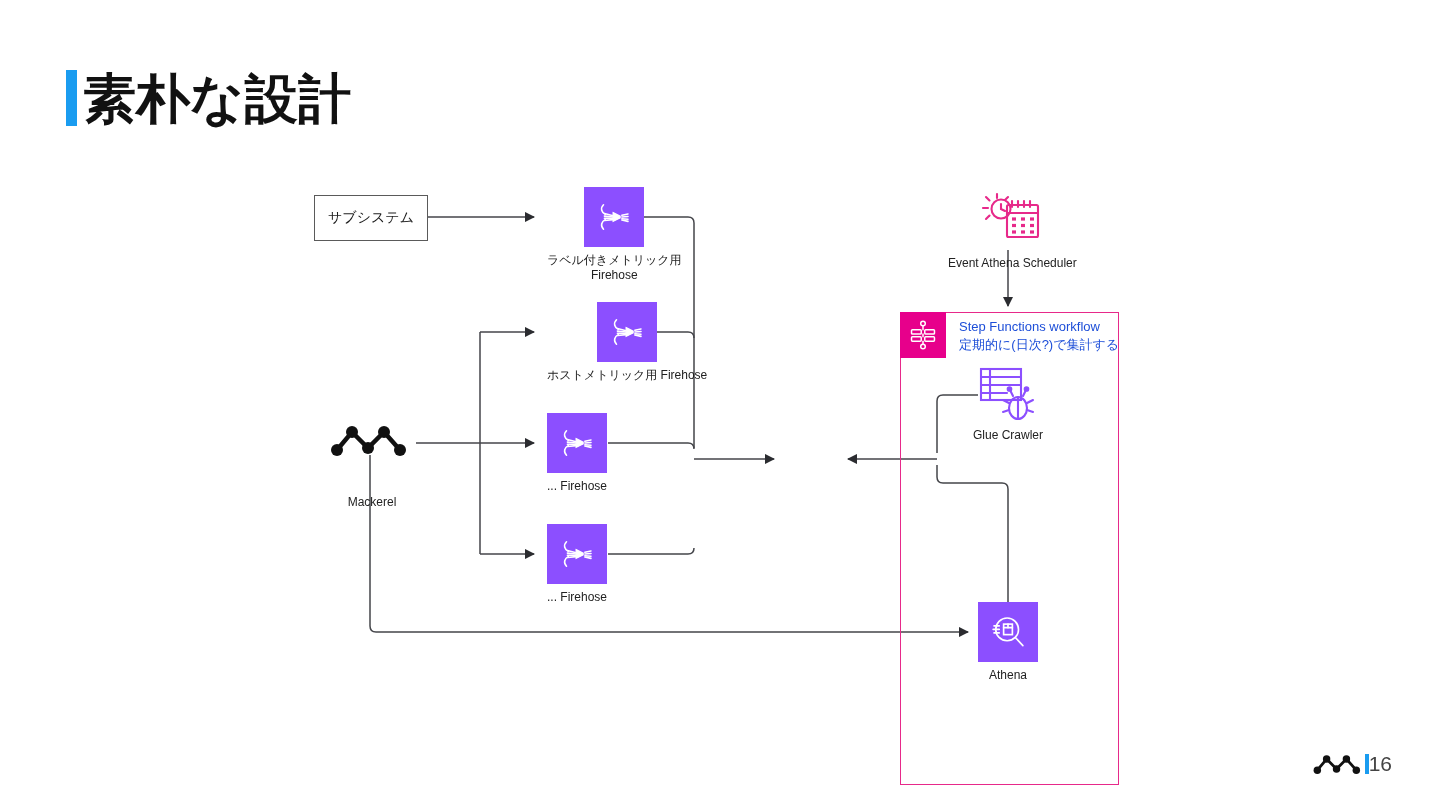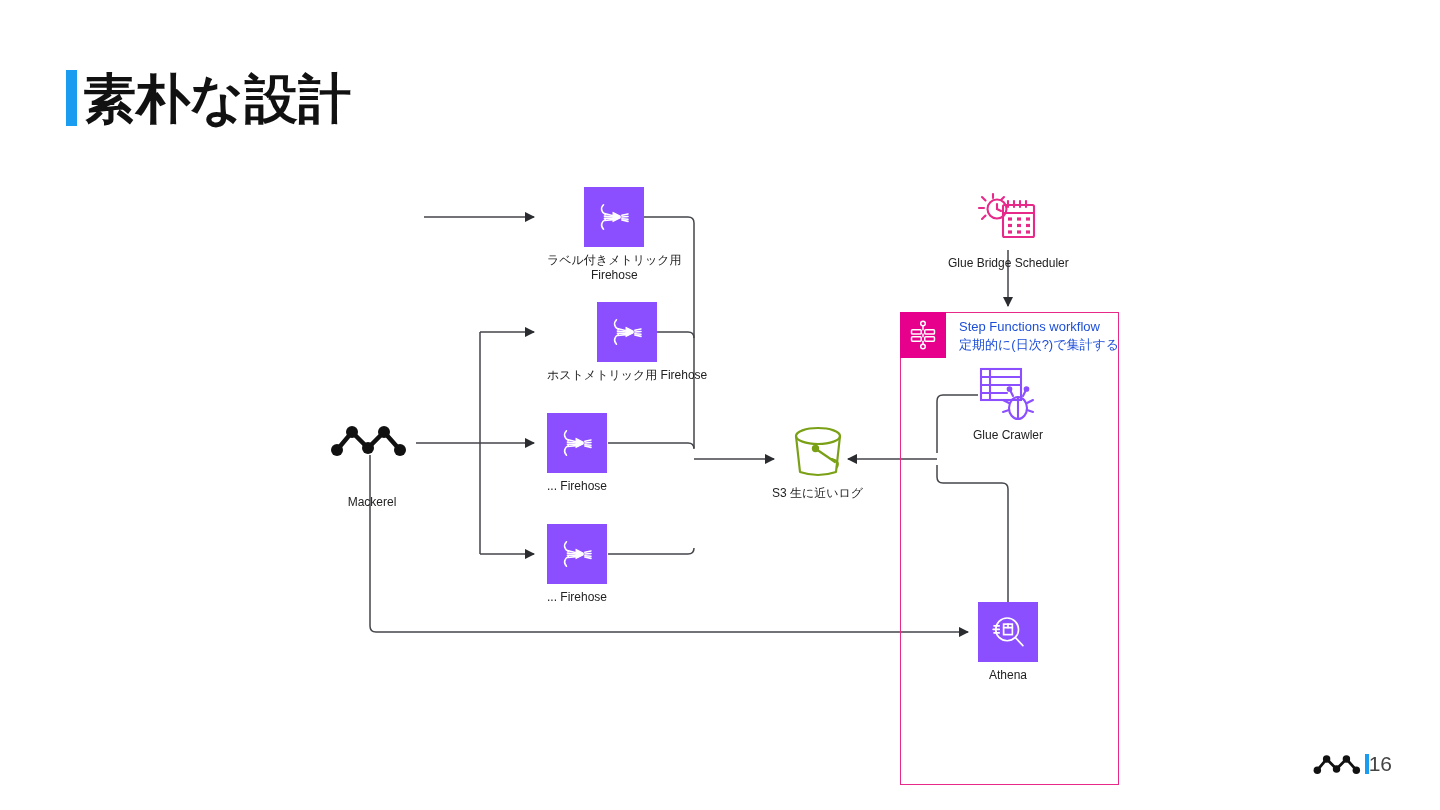--- a/index.html
+++ b/index.html
@@ -188,20 +188,23 @@
         <path d="M 1008 250 L 1008 306" marker-end="url(#arrow)"></path>
 
         <path d="M 978 395 L 943 395 Q 937 395 937 401 L 937 453"></path>
 
         <path d="M 1008 602 L 1008 489 Q 1008 483 1002 483 L 943 483 Q 937 483 937 477 L 937 465"></path>
 
         <path d="M 937 459 L 848 459" marker-end="url(#arrow)"></path>
       </g>
     </svg>
 
+    <div class="node" style="left:314px; top:195px;">
+      <div class="plain-box">サブシステム</div>
+    </div>
 
     <div class="node" style="left:547px; top:187px;">
       <div class="tile purple">
         <svg width="42" height="42" viewBox="0 0 48 48" fill="none" stroke="#ffffff" stroke-width="1.8" stroke-linecap="round">
           <path d="M12 10 C 8 14, 10 19, 14 21"></path>
           <path d="M12 38 C 8 34, 10 29, 14 27"></path>
           <path d="M13 20 L 23 22.5"></path>
           <path d="M13 23 L 23 24"></path>
           <path d="M13 25.5 L 23 25.5"></path>
           <path d="M13 28 L 23 27"></path>
@@ -284,32 +287,20 @@
             <circle cx="22" cy="9" r="6"></circle>
             <circle cx="38" cy="25" r="6"></circle>
             <circle cx="54" cy="9" r="6"></circle>
             <circle cx="70" cy="27" r="6"></circle>
           </g>
         </svg>
       </div>
       <div class="node-label">Mackerel</div>
     </div>
 
-    <div class="node" style="left:772px; top:424px;">
-      <div style="width:76px;height:56px;display:flex;align-items:center;justify-content:center;">
-        <svg width="66" height="54" viewBox="0 0 66 54" fill="none" stroke="#7aa116" stroke-width="2.2" stroke-linecap="round" stroke-linejoin="round">
-          <ellipse cx="33" cy="11" rx="22" ry="8"></ellipse>
-          <path d="M11 11 L 15 47 Q 33 53 51 47 L 55 11"></path>
-          <path d="M31 24 L 50 37"></path>
-          <circle cx="30.5" cy="23.5" r="2.6" fill="#7aa116"></circle>
-          <path d="M47 34 Q 55 36, 52 42"></path>
-        </svg>
-      </div>
-      <div class="node-label">S3 生に近いログ</div>
-    </div>
 
     <div class="node" style="left:948px; top:192px;">
       <div style="width:120px;height:58px;display:flex;align-items:center;justify-content:center;">
         <svg width="62" height="58" viewBox="0 0 62 58" fill="none" stroke="#e7298a" stroke-width="2.1" stroke-linecap="round">
 
           <path d="M5 5 L 8.5 8.5"></path>
           <path d="M2 16 L 7 16"></path>
           <path d="M5 27 L 8.5 23.5"></path>
           <path d="M16 2 L 16 6"></path>
           <path d="M27 5 L 24 8"></path>
@@ -329,21 +320,21 @@
             <path d="M49 27 L 53 27"></path>
             <path d="M31 33.5 L 35 33.5"></path>
             <path d="M40 33.5 L 44 33.5"></path>
             <path d="M49 33.5 L 53 33.5"></path>
             <path d="M31 40 L 35 40"></path>
             <path d="M40 40 L 44 40"></path>
             <path d="M49 40 L 53 40"></path>
           </g>
         </svg>
       </div>
-      <div class="node-label">Glue Bridge Scheduler</div>
+      <div class="node-label">Event Athena Scheduler</div>
     </div>
 
     <div id="sfn-group"></div>
     <div id="sfn-header">
       <div id="sfn-badge">
         <svg width="30" height="30" viewBox="0 0 34 34" fill="none" stroke="#ffffff" stroke-width="1.7" stroke-linecap="round">
           <circle cx="17" cy="4" r="2.6"></circle>
           <circle cx="17" cy="30" r="2.6"></circle>
           <rect x="4" y="11" width="11" height="5" rx="1"></rect>
           <rect x="19" y="11" width="11" height="5" rx="1"></rect>

